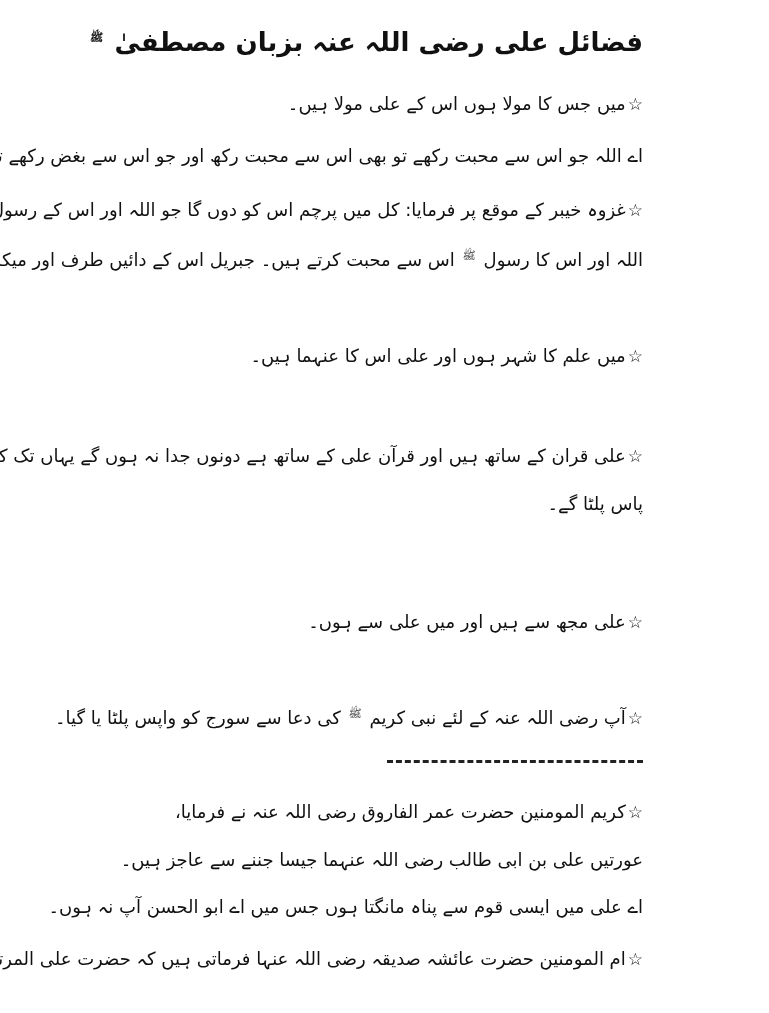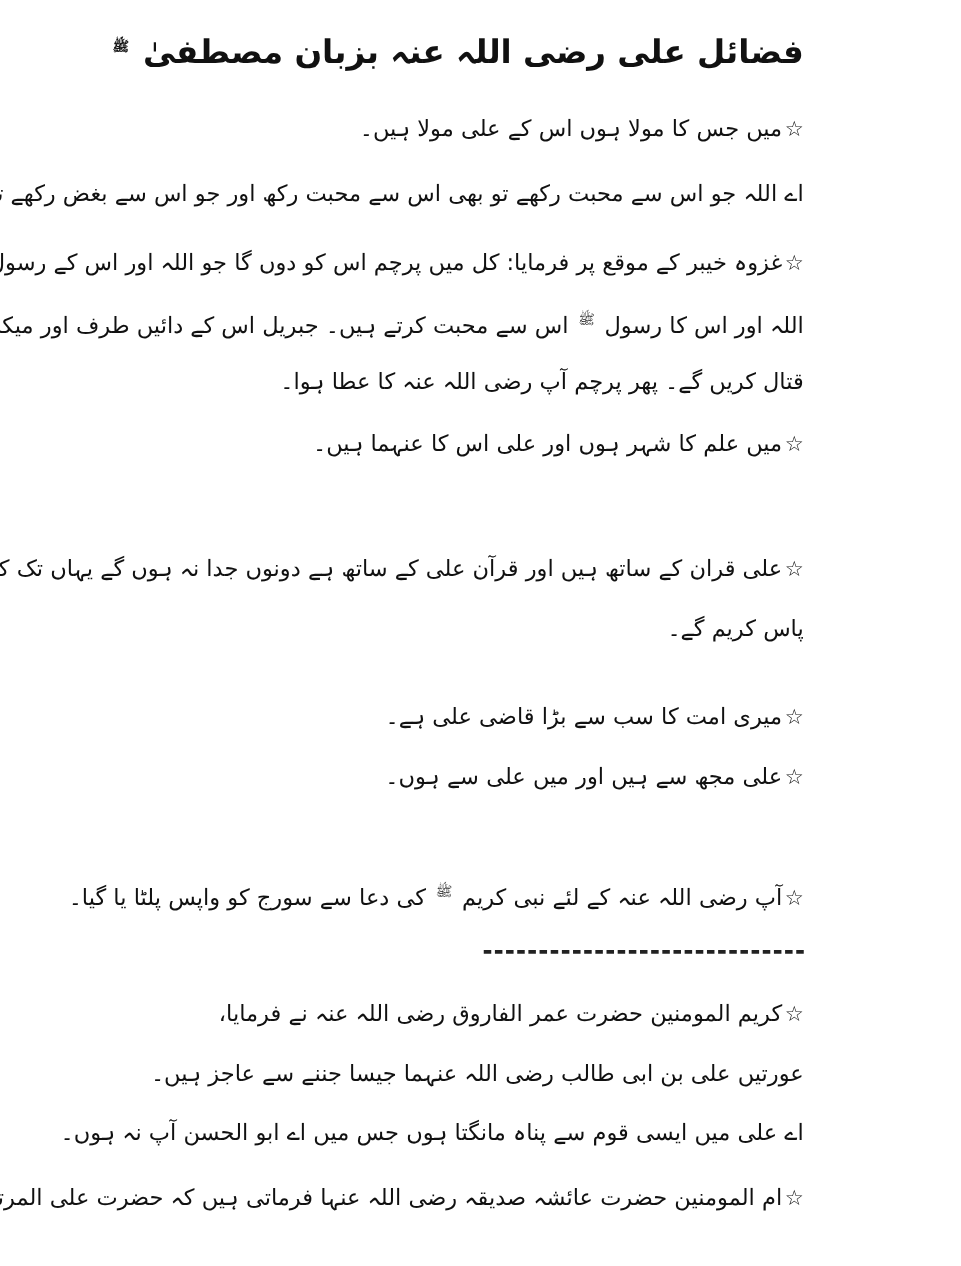--- a/index.html
+++ b/index.html
@@ -67,40 +67,34 @@
     <span class="honorific">ﷺ</span>
     <span>سے محبت کرتا ہے اور</span>
   </div>
 
   <div class="line" style="top:242px">
     <span>اللہ اور اس کا رسول</span>
     <span class="honorific">ﷺ</span>
     <span>اس سے محبت کرتے ہیں۔ جبریل اس کے دائیں طرف اور میکائیل اس کے بائیں طرف</span>
   </div>
 
-  <div class="line" style="top:292px">
-    <span>قتال کریں گے۔ پھر پرچم آپ رضی اللہ عنہ کا عطا ہوا۔</span>
-  </div>
 
   <div class="line" style="top:342px">
     <span class="star">☆</span><span>میں علم کا شہر ہوں اور علی اس کا عنہما ہیں۔</span>
   </div>
 
 
   <div class="line" style="top:442px">
     <span class="star">☆</span><span>علی قران کے ساتھ ہیں اور قرآن علی کے ساتھ ہے دونوں جدا نہ ہوں گے یہاں تک کہ اکٹھے حوض کوثر پر میر</span>
   </div>
 
   <div class="line" style="top:490px">
-    <span>پاس کریم گے۔</span>
+    <span>پاس پلٹا گے۔</span>
   </div>
 
-  <div class="line" style="top:560px">
-    <span class="star">☆</span><span>میری امت کا سب سے بڑا قاضی علی ہے۔</span>
-  </div>
 
   <div class="line" style="top:608px">
     <span class="star">☆</span><span>علی مجھ سے ہیں اور میں علی سے ہوں۔</span>
   </div>
 
 
   <div class="line" style="top:700px">
     <span class="star">☆</span><span>آپ رضی اللہ عنہ کے لئے نبی کریم</span>
     <span class="honorific">ﷺ</span>
     <span>کی دعا سے سورج کو واپس پلٹا یا گیا۔</span>

